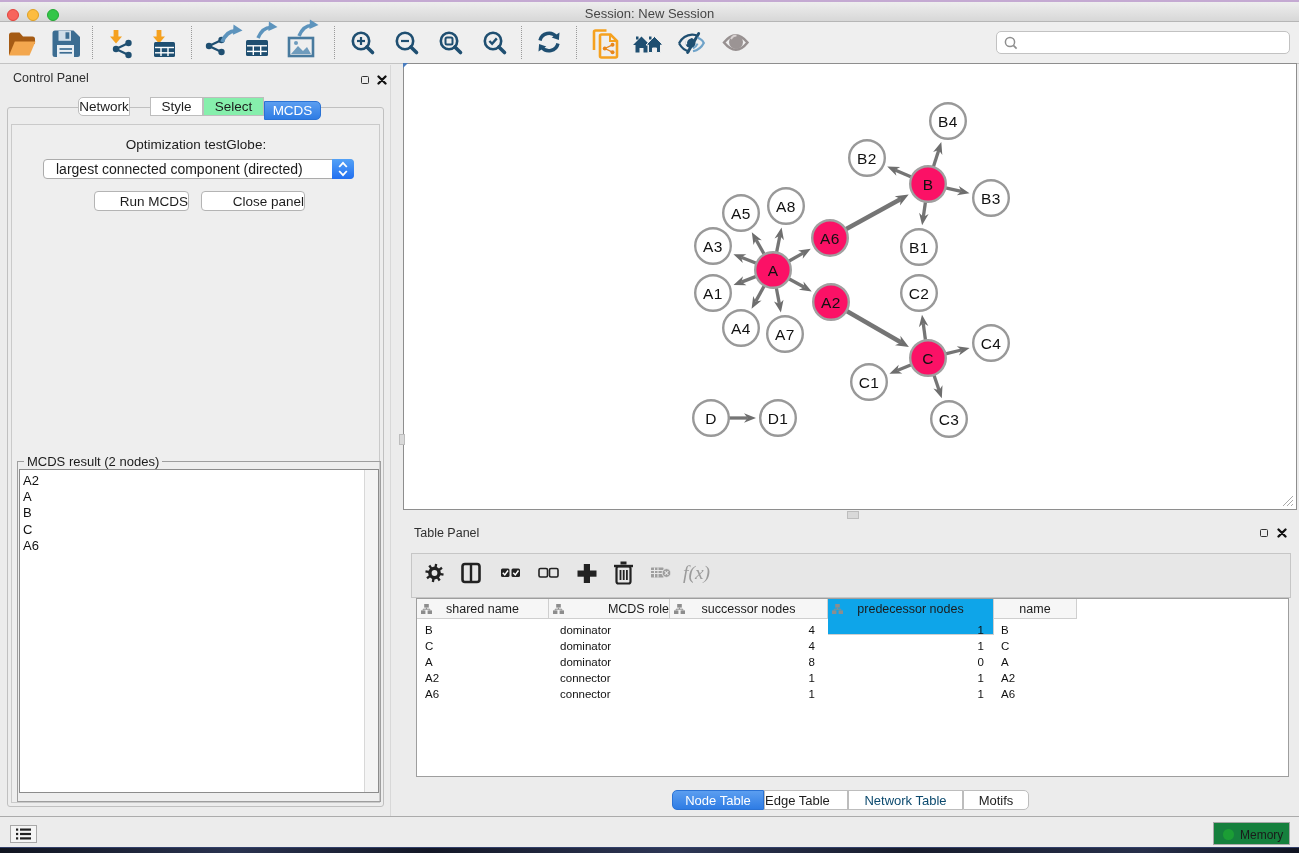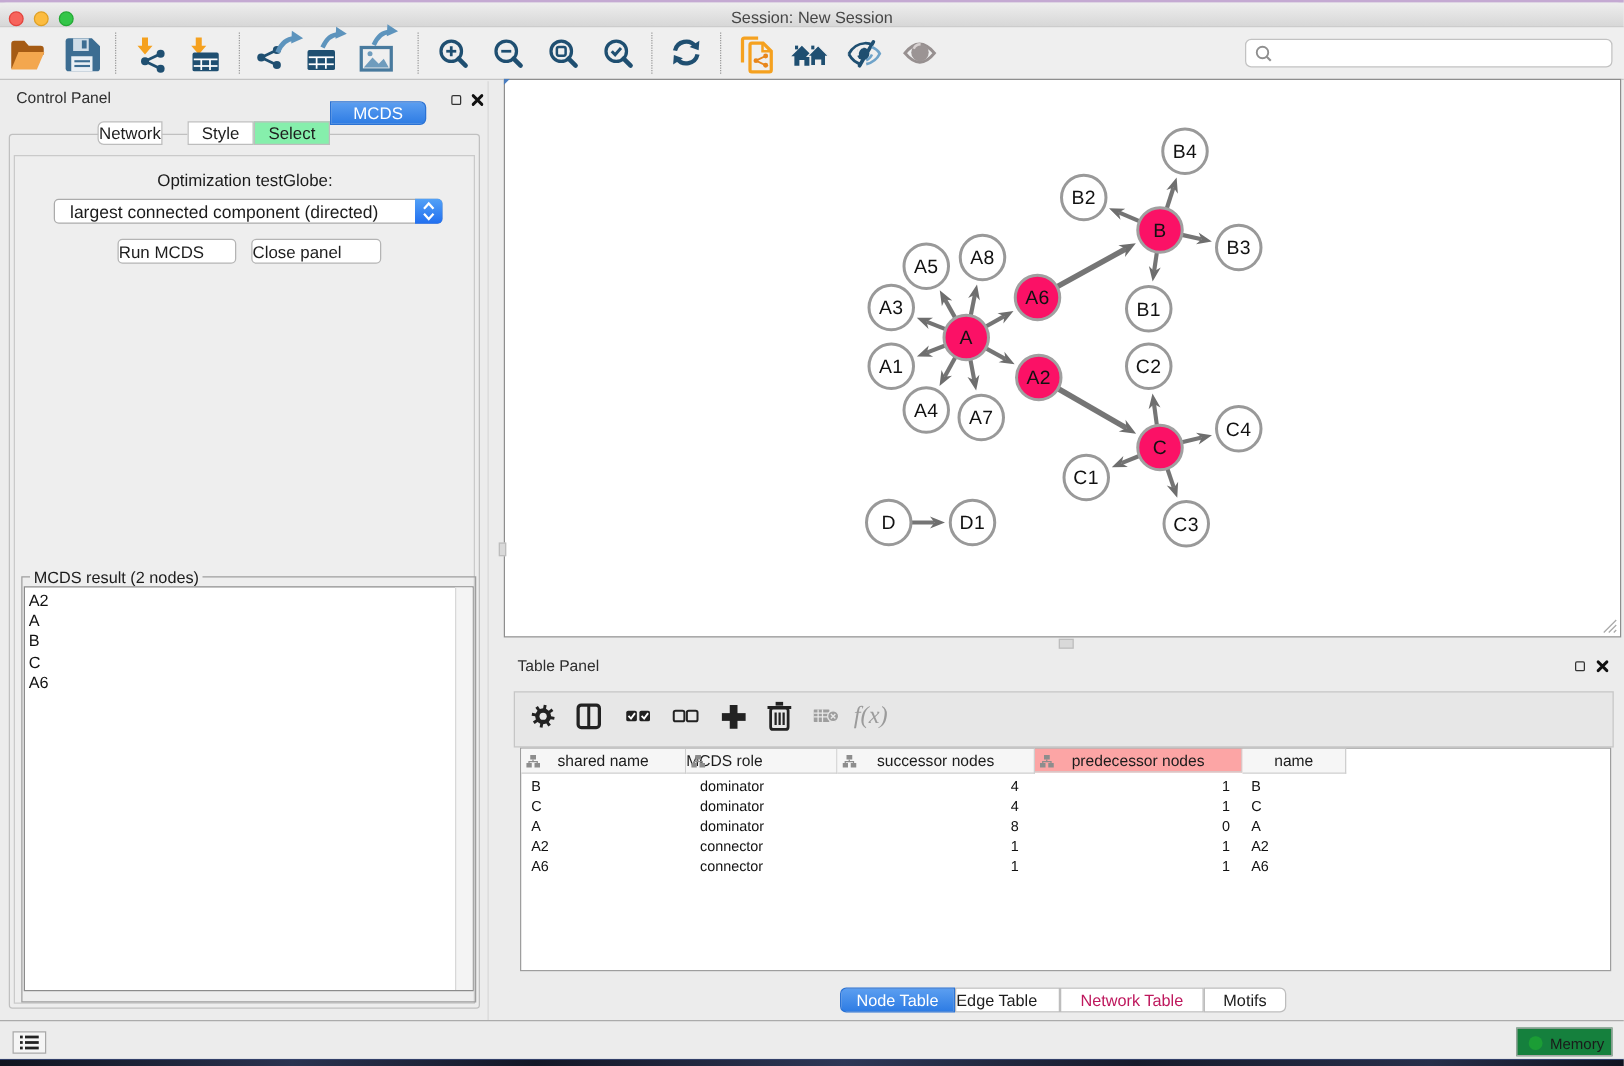--- a/index.html
+++ b/index.html
@@ -1,18 +1,18 @@
 <!DOCTYPE html>
 <html><head><meta charset="utf-8"><style>
 *{margin:0;padding:0;box-sizing:border-box}
 html,body{width:1299px;height:853px;overflow:hidden;font-family:"Liberation Sans",sans-serif;background:#ececec}
 .abs{position:absolute}
 .tl{width:12px;height:12px;border-radius:50%;display:inline-block}
 .panel-title{font-size:12.5px;color:#2f2f2f}
-.wbtn{position:absolute;background:#fff;border:1px solid #b4b4b4;border-radius:4px;font-size:13.5px;color:#1d1d1d;text-align:left}
+.wbtn{position:absolute;background:#fff;border:1px solid #b4b4b4;border-radius:4px;font-size:13.5px;color:#1d1d1d;text-align:right}
 </style></head><body>
 <div class="abs" style="left:0;top:0;width:1299px;height:853px;background:#ececec">
     <div class="abs" style="left:0;top:0;width:1299px;height:2px;background:#c4a9d2"></div>
     <div class="abs" style="left:0;top:847px;width:1299px;height:6px;border-top:1px solid #32406a;background:linear-gradient(90deg,#10141f,#2a3350 18%,#131726 33%,#2e3756 52%,#171c2c 70%,#272f4a 88%,#0f1320)"></div>
     <div class="abs" style="left:0;top:2px;width:1299px;height:20px;background:linear-gradient(#eeeeee,#d7d7d7);border-bottom:1px solid #b6b6b6;border-radius:5px 5px 0 0">
       <span class="tl" style="position:absolute;left:7px;top:6.5px;background:#f7645c;border:0.5px solid #e2433c"></span>
       <span class="tl" style="position:absolute;left:27px;top:6.5px;background:#fcbc40;border:0.5px solid #dfa023"></span>
       <span class="tl" style="position:absolute;left:47px;top:6.5px;background:#34c649;border:0.5px solid #23a834"></span>
       <div style="text-align:center;font-size:13px;color:#464646;padding-top:4px">Session: New Session</div>
     </div>
@@ -111,21 +111,21 @@
     <div class="abs panel-title" style="left:13px;top:71px">Control Panel</div>
     <div class="abs" style="left:361px;top:76px;width:8px;height:8px;border:1.4px solid #333;border-radius:1.5px"></div>
     <svg class="abs" style="left:377px;top:75px" width="10" height="10" viewBox="0 0 10 10">
       <path d="M1.5 1.5 L8.5 8.5 M8.5 1.5 L1.5 8.5" stroke="#111" stroke-width="2.3" stroke-linecap="round"></path>
     </svg>
     <div class="abs" style="left:7px;top:107px;width:377px;height:700px;background:#ededed;border:1px solid #c0c0c0;border-radius:3px"></div>
     <div class="abs" style="left:11px;top:124px;width:369px;height:679px;background:#eeeeee;border:1px solid #cacaca"></div>
     <div class="abs" style="left:78px;top:97px;width:52px;height:19px;background:#fff;color:#1d1d1d;border:1px solid #bdbdbd;border-radius:5px 0 0 5px;font-size:13.5px;text-align:center;line-height:18px">Network</div>
     <div class="abs" style="left:150px;top:97px;width:53px;height:19px;background:#fff;color:#1d1d1d;border:1px solid #bdbdbd;font-size:13.5px;text-align:center;line-height:18px">Style</div>
     <div class="abs" style="left:203px;top:97px;width:61px;height:19px;background:#86efac;color:#1d1d1d;border:1px solid #bdbdbd;font-size:13.5px;text-align:center;line-height:18px">Select</div>
-    <div class="abs" style="left:264px;top:81px;width:77px;height:19px;background:linear-gradient(#5b9ef0,#2e7ce4);color:#fff;border:1px solid #2a72d4;border-radius:0 5px 5px 0;font-size:13.5px;text-align:center;line-height:18px">MCDS</div>
+    <div class="abs" style="left:264px;top:101px;width:57px;height:19px;background:linear-gradient(#5b9ef0,#2e7ce4);color:#fff;border:1px solid #2a72d4;border-radius:0 5px 5px 0;font-size:13.5px;text-align:center;line-height:18px">MCDS</div>
     <div class="abs" style="left:0;top:137px;width:392px;text-align:center;font-size:13.5px;color:#1b1b1b">Optimization testGlobe:</div>
     <div class="abs" style="left:43px;top:159px;width:311px;height:20px;background:#fff;border:1px solid #ababab;border-radius:4px;font-size:14px;color:#1b1b1b;line-height:19px;padding-left:12px">largest connected component (directed)<div class="abs" style="right:-1px;top:-1px;width:22px;height:20px;background:linear-gradient(#53a1f6,#216ff0);border-radius:0 4px 4px 0"><svg width="22" height="20" viewBox="0 0 22 20">
           <path d="M7.2 8 l3.8-4.2 L14.8 8 M7.2 12 l3.8 4.2 L14.8 12" fill="none" stroke="#fff" stroke-width="1.8"></path>
         </svg></div></div>
     <div class="wbtn" style="left:94px;top:191px;width:95px;height:20px;line-height:19px">Run MCDS</div>
     <div class="wbtn" style="left:201px;top:191px;width:104px;height:20px;line-height:19px">Close panel</div>
     <div class="abs" style="left:17px;top:461px;width:364px;height:341px;border:1px solid #9e9e9e"></div>
     <div class="abs" style="left:24px;top:454px;background:#eeeeee;padding:0 3px;font-size:13px;color:#1b1b1b">MCDS result (2 nodes)</div>
     <div class="abs" style="left:19px;top:469px;width:360px;height:324px;background:#fff;border:1px solid #8c8c8c">
       <div style="position:absolute;right:0;top:0;width:14px;height:100%;background:#f4f4f4;border-left:1px solid #d8d8d8"></div>
@@ -260,35 +260,35 @@
     </svg>
     <div class="abs" style="left:683px;top:562px;font-family:'Liberation Serif',serif;font-style:italic;font-size:19.5px;color:#9b9b9b">f(x)</div>
     <div class="abs" style="left:416px;top:598px;width:873px;height:179px;background:#fff;border:1px solid #9e9e9e"></div>
     <div class="abs" style="left:417px;top:599px;width:132px;height:20px;background:#f6f6f6;border-right:1px solid #cfcfcf;border-bottom:1px solid #cfcfcf;font-size:12.5px;color:#1c1c1c;text-align:center;line-height:20px">shared name</div>
     <svg class="abs" style="left:421px;top:604px" width="12" height="11" viewBox="0 0 12 11">
       <rect x="3.2" y="0" width="4.6" height="3.6" fill="#8d8d8d"></rect>
       <rect x="0" y="6.4" width="4.4" height="3.6" fill="#8d8d8d"></rect>
       <rect x="6.6" y="6.4" width="4.4" height="3.6" fill="#8d8d8d"></rect>
       <path d="M5.4 3.6 v1.6 M2.2 6.4 v-1.2 h6.6 v1.2" fill="none" stroke="#8d8d8d" stroke-width="1"></path>
     </svg>
-    <div class="abs" style="left:549px;top:599px;width:121px;height:20px;background:#f6f6f6;border-right:1px solid #cfcfcf;border-bottom:1px solid #cfcfcf;font-size:12.5px;color:#1c1c1c;text-align:left;line-height:20px">MCDS role</div>
+    <div class="abs" style="left:549px;top:599px;width:121px;height:20px;background:#f6f6f6;border-right:1px solid #cfcfcf;border-bottom:1px solid #cfcfcf;font-size:12.5px;color:#1c1c1c;text-align:right;line-height:20px">MCDS role</div>
     <svg class="abs" style="left:553px;top:604px" width="12" height="11" viewBox="0 0 12 11">
       <rect x="3.2" y="0" width="4.6" height="3.6" fill="#8d8d8d"></rect>
       <rect x="0" y="6.4" width="4.4" height="3.6" fill="#8d8d8d"></rect>
       <rect x="6.6" y="6.4" width="4.4" height="3.6" fill="#8d8d8d"></rect>
       <path d="M5.4 3.6 v1.6 M2.2 6.4 v-1.2 h6.6 v1.2" fill="none" stroke="#8d8d8d" stroke-width="1"></path>
     </svg>
     <div class="abs" style="left:670px;top:599px;width:158px;height:20px;background:#f6f6f6;border-right:1px solid #cfcfcf;border-bottom:1px solid #cfcfcf;font-size:12.5px;color:#1c1c1c;text-align:center;line-height:20px">successor nodes</div>
     <svg class="abs" style="left:674px;top:604px" width="12" height="11" viewBox="0 0 12 11">
       <rect x="3.2" y="0" width="4.6" height="3.6" fill="#8d8d8d"></rect>
       <rect x="0" y="6.4" width="4.4" height="3.6" fill="#8d8d8d"></rect>
       <rect x="6.6" y="6.4" width="4.4" height="3.6" fill="#8d8d8d"></rect>
       <path d="M5.4 3.6 v1.6 M2.2 6.4 v-1.2 h6.6 v1.2" fill="none" stroke="#8d8d8d" stroke-width="1"></path>
     </svg>
-    <div class="abs" style="left:828px;top:599px;width:166px;height:19px;background:#fca5a5;border-right:1px solid #cfcfcf;border-bottom:1px solid #cfcfcf;font-size:12.5px;color:#1c1c1c;text-align:center;line-height:20px">predecessor nodes</div>
+    <div class="abs" style="left:828px;top:599px;width:166px;height:36px;background:#0ea5e9;border-right:1px solid #cfcfcf;border-bottom:1px solid #cfcfcf;font-size:12.5px;color:#1c1c1c;text-align:center;line-height:20px">predecessor nodes</div>
     <svg class="abs" style="left:832px;top:604px" width="12" height="11" viewBox="0 0 12 11">
       <rect x="3.2" y="0" width="4.6" height="3.6" fill="#8d8d8d"></rect>
       <rect x="0" y="6.4" width="4.4" height="3.6" fill="#8d8d8d"></rect>
       <rect x="6.6" y="6.4" width="4.4" height="3.6" fill="#8d8d8d"></rect>
       <path d="M5.4 3.6 v1.6 M2.2 6.4 v-1.2 h6.6 v1.2" fill="none" stroke="#8d8d8d" stroke-width="1"></path>
     </svg>
     <div class="abs" style="left:994px;top:599px;width:83px;height:20px;background:#f6f6f6;border-right:1px solid #cfcfcf;border-bottom:1px solid #cfcfcf;font-size:12.5px;color:#1c1c1c;text-align:center;line-height:20px">name</div>
     <div class="abs" style="left:425px;top:624px;font-size:11.5px;color:#111">B</div>
     <div class="abs" style="left:560px;top:624px;font-size:11.5px;color:#111">dominator</div>
     <div class="abs" style="left:700px;top:624px;width:115px;text-align:right;font-size:11.5px;color:#111">4</div>
@@ -309,21 +309,21 @@
     <div class="abs" style="left:700px;top:672px;width:115px;text-align:right;font-size:11.5px;color:#111">1</div>
     <div class="abs" style="left:870px;top:672px;width:114px;text-align:right;font-size:11.5px;color:#111">1</div>
     <div class="abs" style="left:1001px;top:672px;font-size:11.5px;color:#111">A2</div>
     <div class="abs" style="left:425px;top:688px;font-size:11.5px;color:#111">A6</div>
     <div class="abs" style="left:560px;top:688px;font-size:11.5px;color:#111">connector</div>
     <div class="abs" style="left:700px;top:688px;width:115px;text-align:right;font-size:11.5px;color:#111">1</div>
     <div class="abs" style="left:870px;top:688px;width:114px;text-align:right;font-size:11.5px;color:#111">1</div>
     <div class="abs" style="left:1001px;top:688px;font-size:11.5px;color:#111">A6</div>
     <div class="abs" style="left:672px;top:790px;width:92px;height:20px;background:linear-gradient(#5b9ef0,#2e7ce4);color:#fff;border:1px solid #2a72d4;border-radius:5px 0 0 5px;font-size:13px;text-align:center;line-height:19px">Node Table</div>
     <div class="abs" style="left:764px;top:790px;width:84px;height:20px;background:#fff;color:#1d1d1d;border:1px solid #bdbdbd;font-size:13px;text-align:left;line-height:19px">Edge Table</div>
-    <div class="abs" style="left:848px;top:790px;width:115px;height:20px;background:#fff;color:#be185d;border:1px solid #bdbdbd;font-size:13px;text-align:center;line-height:19px">Network Table</div>
+    <div class="abs" style="left:848px;top:790px;width:115px;height:20px;background:#fff;color:#0c4a6e;border:1px solid #bdbdbd;font-size:13px;text-align:center;line-height:19px">Network Table</div>
     <div class="abs" style="left:963px;top:790px;width:66px;height:20px;background:#fff;color:#1d1d1d;border:1px solid #bdbdbd;border-radius:0 5px 5px 0;font-size:13px;text-align:center;line-height:19px">Motifs</div>
     <div class="abs" style="left:0;top:816px;width:1299px;height:31px;background:#ececec;border-top:1px solid #ababab"></div>
     <div class="abs" style="left:9.5px;top:824.5px;width:27.5px;height:18.5px;background:#f5f5f5;border:1px solid #a8a8a8">
       <svg width="16" height="12" style="position:absolute;left:5px;top:2px" viewBox="0 0 16 12">
         <rect x="0" y="0.5" width="2.2" height="2.2" fill="#222"></rect>
         <rect x="0" y="4.9" width="2.2" height="2.2" fill="#222"></rect>
         <rect x="0" y="9.3" width="2.2" height="2.2" fill="#222"></rect>
         <rect x="4" y="0.5" width="11" height="2.2" fill="#222"></rect>
         <rect x="4" y="4.9" width="11" height="2.2" fill="#222"></rect>
         <rect x="4" y="9.3" width="11" height="2.2" fill="#222"></rect>

